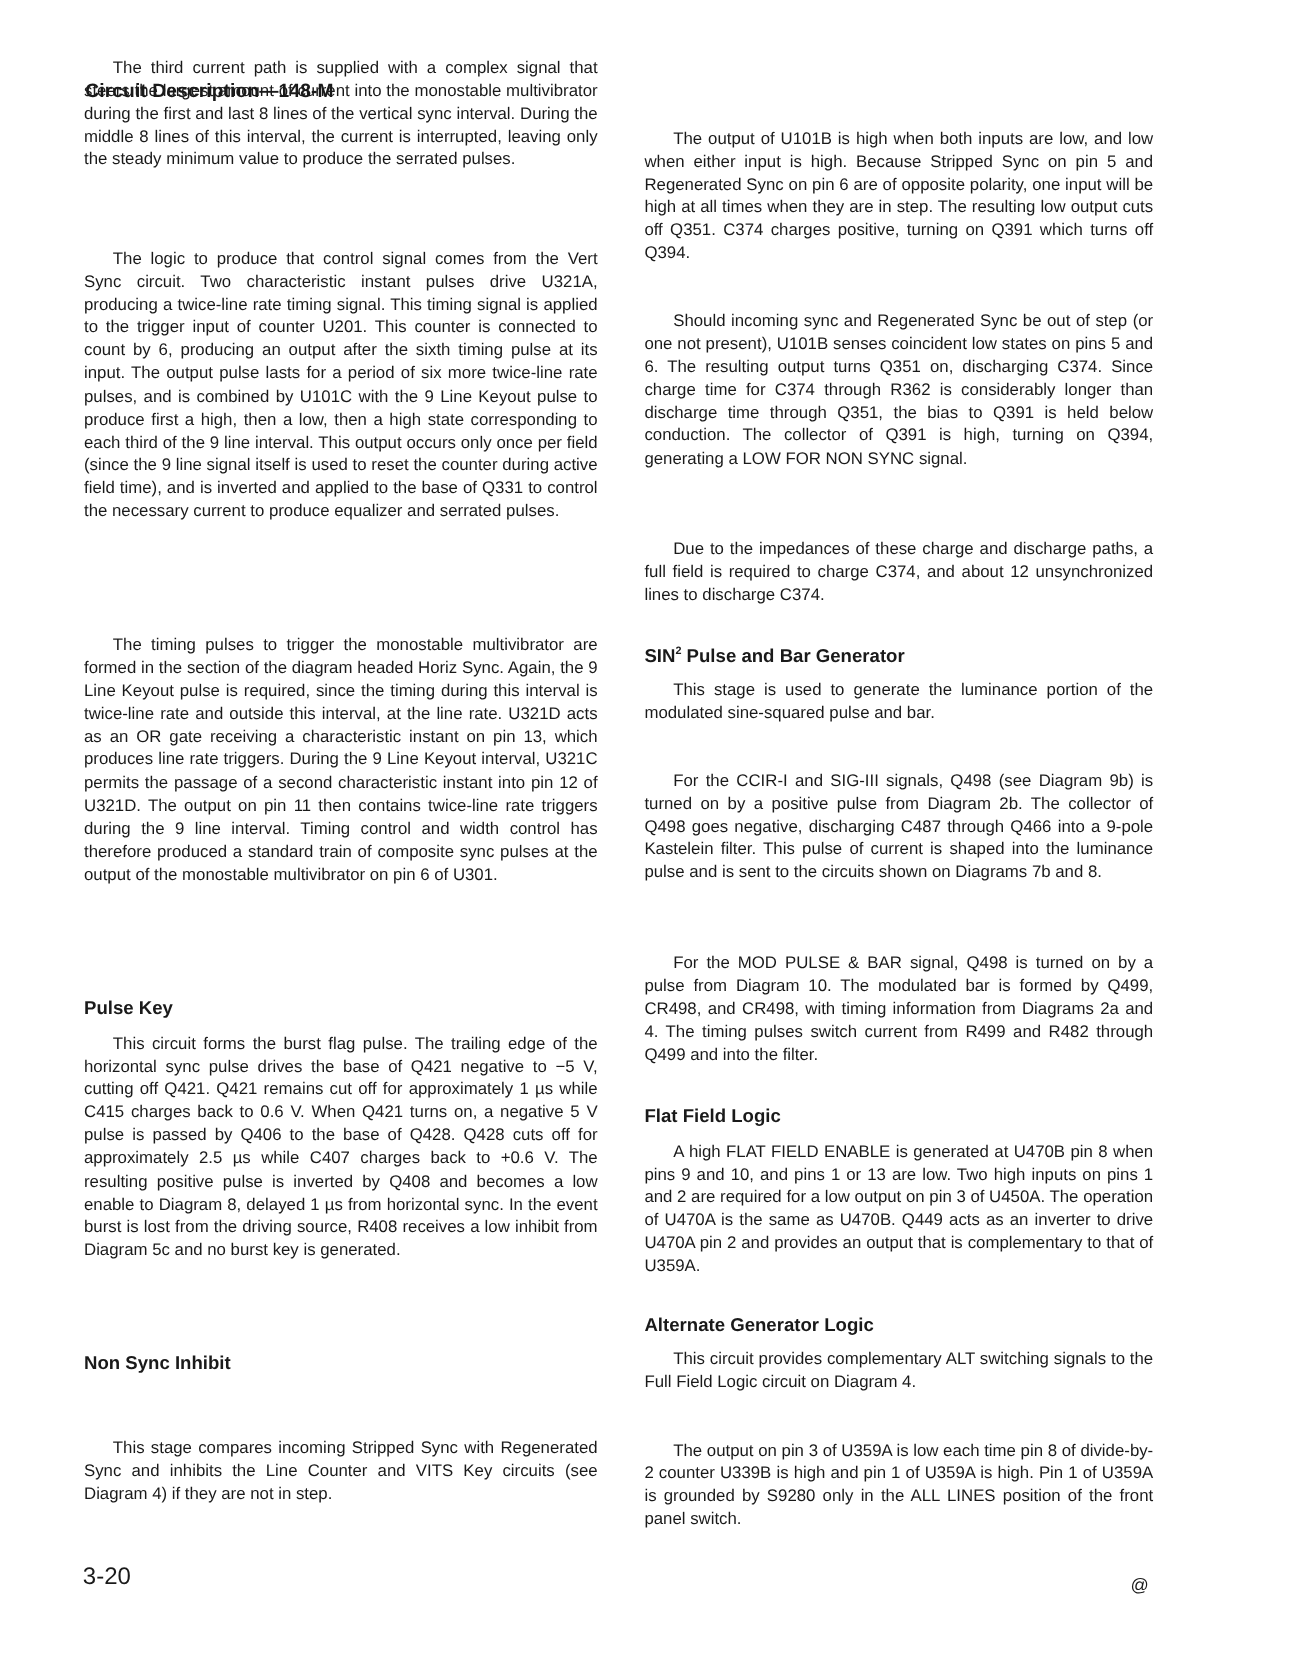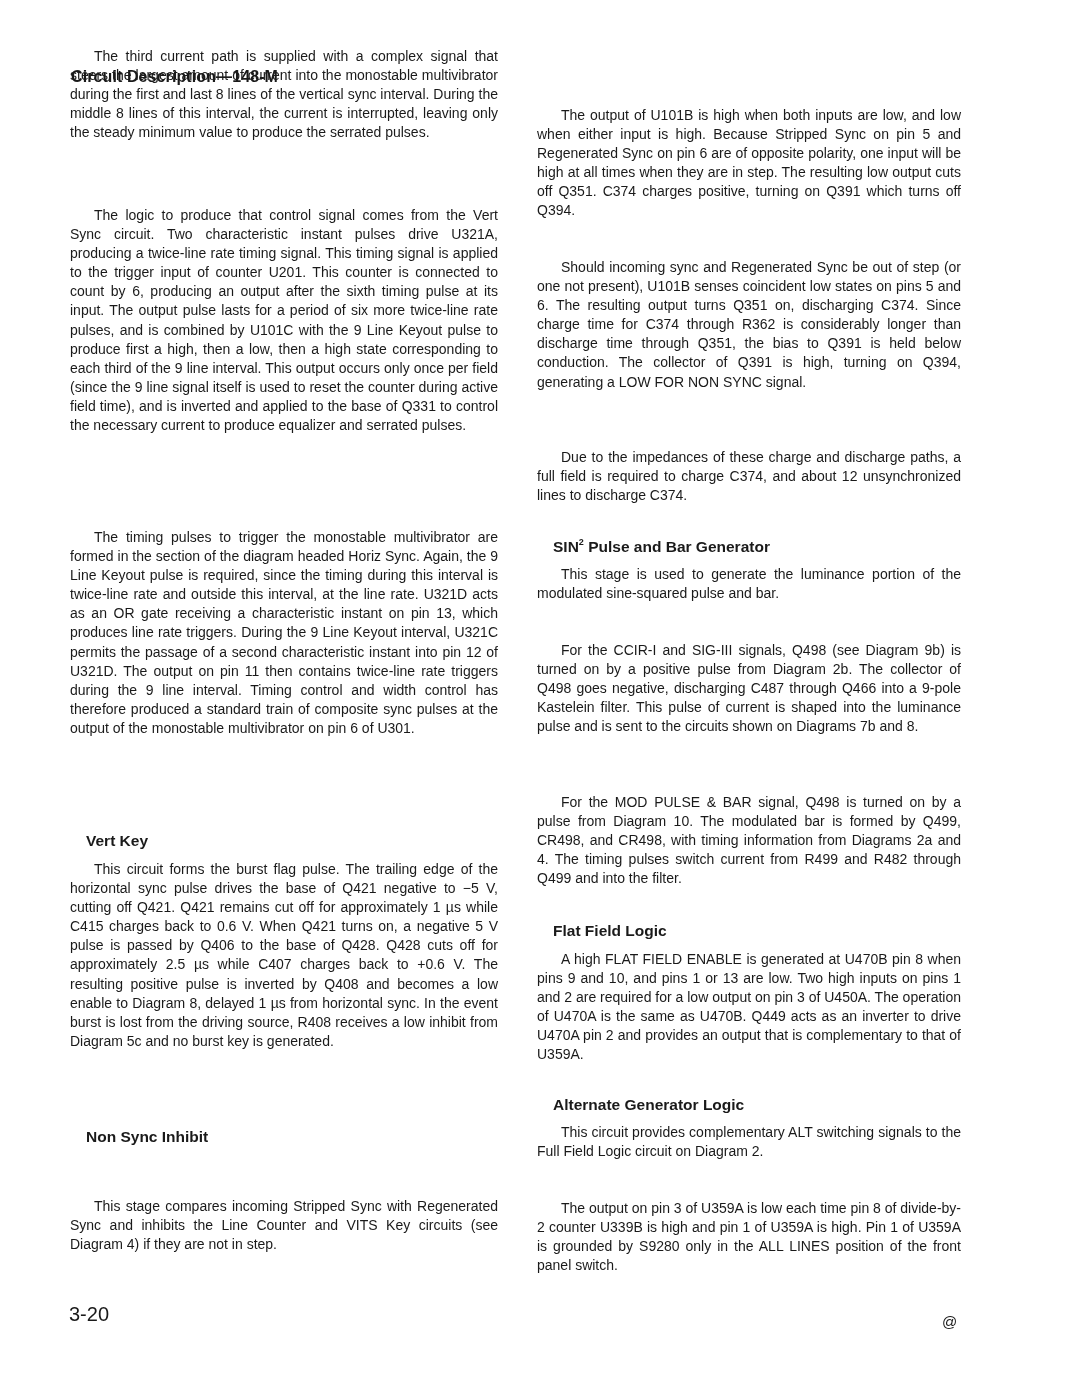--- a/index.html
+++ b/index.html
@@ -14,54 +14,54 @@
   }
   .col { position: absolute; width: 428px; }
   .col-left { left: 70px; }
   .col-right { left: 537px; width: 424px; }
   .para {
     position: absolute; left: 0; width: 100%;
     font-size: 14px; line-height: 19.1px;
     text-align: justify; text-indent: 24px; margin: 0;
   }
   .heading {
-    position: absolute; left: 16px; font-weight: bold; font-size: 15.5px; margin: 0;
+    position: absolute; left: 0; font-weight: bold; font-size: 15.5px; margin: 0;
   }
   .heading sup { font-size: 9px; vertical-align: 7px; }
   .page-number {
     position: absolute; left: 69px; top: 1303px; font-size: 20px; text-align: center;
   }
   .logo-mark {
     position: absolute; left: 942px; top: 1313px; font-size: 15px;
   }
 </style>
 </head>
 <body>
 
 <div class="page-header">Circuit Description—148-M</div>
 
 <div class="col col-left">
   <p class="para" style="top:47px">The third current path is supplied with a complex signal that steers the largest amount of current into the monostable multivibrator during the first and last 8 lines of the vertical sync interval. During the middle 8 lines of this interval, the current is interrupted, leaving only the steady minimum value to produce the serrated pulses.</p>
   <p class="para" style="top:206px">The logic to produce that control signal comes from the Vert Sync circuit. Two characteristic instant pulses drive U321A, producing a twice-line rate timing signal. This timing signal is applied to the trigger input of counter U201. This counter is connected to count by 6, producing an output after the sixth timing pulse at its input. The output pulse lasts for a period of six more twice-line rate pulses, and is combined by U101C with the 9 Line Keyout pulse to produce first a high, then a low, then a high state corresponding to each third of the 9 line interval. This output occurs only once per field (since the 9 line signal itself is used to reset the counter during active field time), and is inverted and applied to the base of Q331 to control the necessary current to produce equalizer and serrated pulses.</p>
   <p class="para" style="top:528px">The timing pulses to trigger the monostable multivibrator are formed in the section of the diagram headed Horiz Sync. Again, the 9 Line Keyout pulse is required, since the timing during this interval is twice-line rate and outside this interval, at the line rate. U321D acts as an OR gate receiving a characteristic instant on pin 13, which produces line rate triggers. During the 9 Line Keyout interval, U321C permits the passage of a second characteristic instant into pin 12 of U321D. The output on pin 11 then contains twice-line rate triggers during the 9 line interval. Timing control and width control has therefore produced a standard train of composite sync pulses at the output of the monostable multivibrator on pin 6 of U301.</p>
-  <h3 class="heading" style="top:832px">Vert Key</h3>
+  <h3 class="heading" style="top:832px">Pulse Key</h3>
   <p class="para" style="top:860px">This circuit forms the burst flag pulse. The trailing edge of the horizontal sync pulse drives the base of Q421 negative to −5 V, cutting off Q421. Q421 remains cut off for approximately 1 µs while C415 charges back to 0.6 V. When Q421 turns on, a negative 5 V pulse is passed by Q406 to the base of Q428. Q428 cuts off for approximately 2.5 µs while C407 charges back to +0.6 V. The resulting positive pulse is inverted by Q408 and becomes a low enable to Diagram 8, delayed 1 µs from horizontal sync. In the event burst is lost from the driving source, R408 receives a low inhibit from Diagram 5c and no burst key is generated.</p>
   <h3 class="heading" style="top:1128px">Non Sync Inhibit</h3>
   <p class="para" style="top:1197px">This stage compares incoming Stripped Sync with Regenerated Sync and inhibits the Line Counter and VITS Key circuits (see Diagram 4) if they are not in step.</p>
 </div>
 
 <div class="col col-right">
   <p class="para" style="top:106px">The output of U101B is high when both inputs are low, and low when either input is high. Because Stripped Sync on pin 5 and Regenerated Sync on pin 6 are of opposite polarity, one input will be high at all times when they are in step. The resulting low output cuts off Q351. C374 charges positive, turning on Q391 which turns off Q394.</p>
   <p class="para" style="top:258px">Should incoming sync and Regenerated Sync be out of step (or one not present), U101B senses coincident low states on pins 5 and 6. The resulting output turns Q351 on, discharging C374. Since charge time for C374 through R362 is considerably longer than discharge time through Q351, the bias to Q391 is held below conduction. The collector of Q391 is high, turning on Q394, generating a LOW FOR NON SYNC signal.</p>
   <p class="para" style="top:448px">Due to the impedances of these charge and discharge paths, a full field is required to charge C374, and about 12 unsynchronized lines to discharge C374.</p>
   <h3 class="heading" style="top:537px"><span>SIN</span><sup>2</sup><span> Pulse and Bar Generator</span></h3>
   <p class="para" style="top:565px">This stage is used to generate the luminance portion of the modulated sine-squared pulse and bar.</p>
   <p class="para" style="top:641px">For the CCIR-I and SIG-III signals, Q498 (see Diagram 9b) is turned on by a positive pulse from Diagram 2b. The collector of Q498 goes negative, discharging C487 through Q466 into a 9-pole Kastelein filter. This pulse of current is shaped into the luminance pulse and is sent to the circuits shown on Diagrams 7b and 8.</p>
   <p class="para" style="top:793px">For the MOD PULSE &amp; BAR signal, Q498 is turned on by a pulse from Diagram 10. The modulated bar is formed by Q499, CR498, and CR498, with timing information from Diagrams 2a and 4. The timing pulses switch current from R499 and R482 through Q499 and into the filter.</p>
   <h3 class="heading" style="top:922px">Flat Field Logic</h3>
   <p class="para" style="top:950px">A high FLAT FIELD ENABLE is generated at U470B pin 8 when pins 9 and 10, and pins 1 or 13 are low. Two high inputs on pins 1 and 2 are required for a low output on pin 3 of U450A. The operation of U470A is the same as U470B. Q449 acts as an inverter to drive U470A pin 2 and provides an output that is complementary to that of U359A.</p>
   <h3 class="heading" style="top:1096px">Alternate Generator Logic</h3>
-  <p class="para" style="top:1123px">This circuit provides complementary ALT switching signals to the Full Field Logic circuit on Diagram 2.</p>
+  <p class="para" style="top:1123px">This circuit provides complementary ALT switching signals to the Full Field Logic circuit on Diagram 4.</p>
   <p class="para" style="top:1199px">The output on pin 3 of U359A is low each time pin 8 of divide-by-2 counter U339B is high and pin 1 of U359A is high. Pin 1 of U359A is grounded by S9280 only in the ALL LINES position of the front panel switch.</p>
 </div>
 
 <div class="page-number">3-20</div>
 <div class="logo-mark">@</div>
 
 </body></html>

